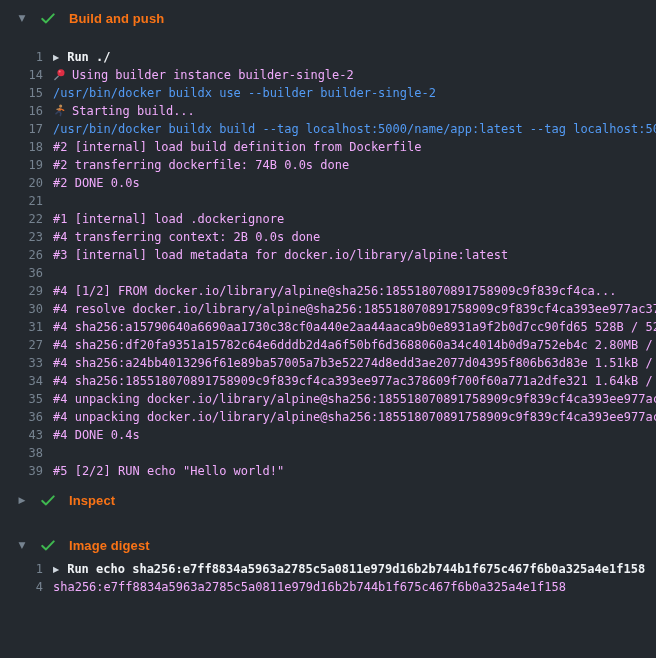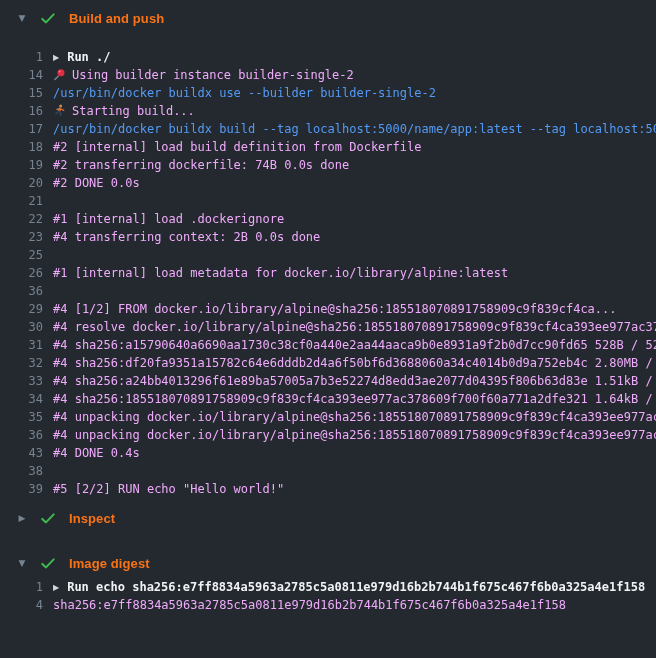--- a/index.html
+++ b/index.html
@@ -172,28 +172,24 @@
     <span class="num">22</span>
     <span class="txt">#1 [internal] load .dockerignore</span>
   </div>
 
   <div class="row">
     <span class="num">23</span>
     <span class="txt">#4 transferring context: 2B 0.0s done</span>
   </div>
 
 
-  <div class="row">
-    <span class="num">25</span>
-    <span class="txt"></span>
-  </div>
 
   <div class="row">
     <span class="num">26</span>
-    <span class="txt">#1 [internal] load metadata for docker.io/library/alpine:latest</span>
+    <span class="txt">#3 [internal] load metadata for docker.io/library/alpine:latest</span>
   </div>
 
 
   <div class="row">
     <span class="num">36</span>
     <span class="txt"></span>
   </div>
 
   <div class="row">
     <span class="num">29</span>
@@ -204,21 +200,21 @@
     <span class="num">30</span>
     <span class="txt">#4 resolve docker.io/library/alpine@sha256:185518070891758909c9f839cf4ca393ee977ac378609f700f60a771a2dfe321 0.0s done</span>
   </div>
 
   <div class="row">
     <span class="num">31</span>
     <span class="txt">#4 sha256:a15790640a6690aa1730c38cf0a440e2aa44aaca9b0e8931a9f2b0d7cc90fd65 528B / 528B done</span>
   </div>
 
   <div class="row">
-    <span class="num">32</span>
+    <span class="num">27</span>
     <span class="txt">#4 sha256:df20fa9351a15782c64e6dddb2d4a6f50bf6d3688060a34c4014b0d9a752eb4c 2.80MB / 2.80MB 0.1s done</span>
   </div>
 
   <div class="row">
     <span class="num">33</span>
     <span class="txt">#4 sha256:a24bb4013296f61e89ba57005a7b3e52274d8edd3ae2077d04395f806b63d83e 1.51kB / 1.51kB done</span>
   </div>
 
   <div class="row">
     <span class="num">34</span>

